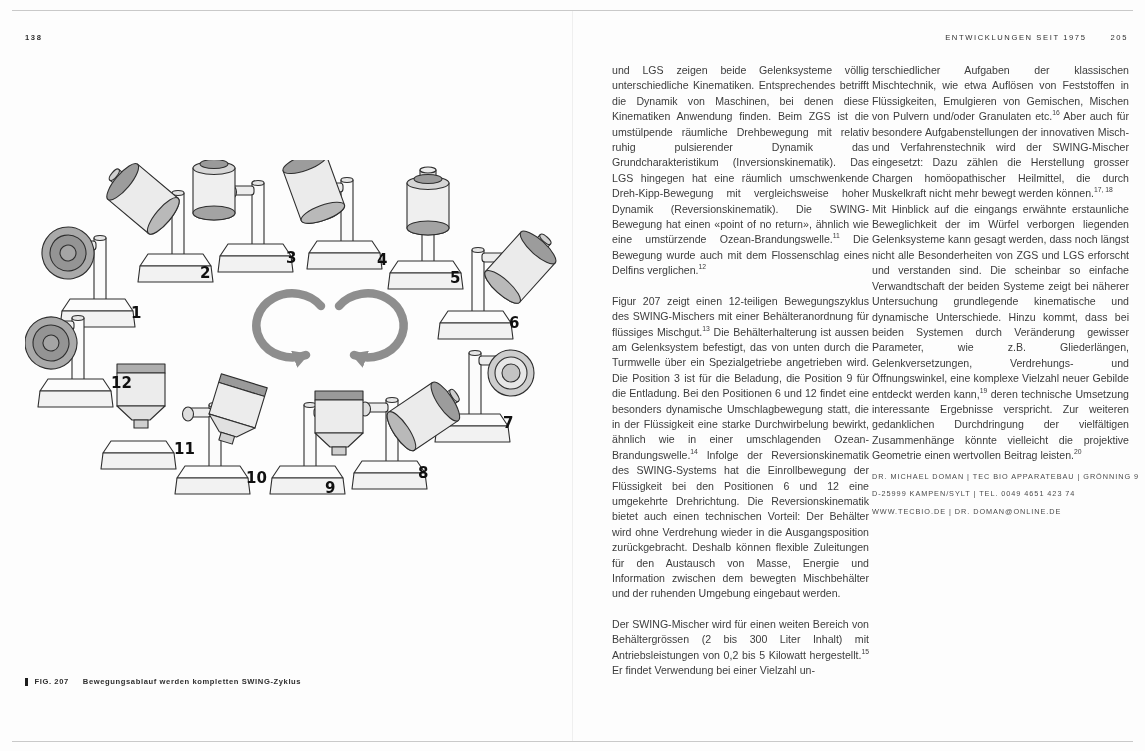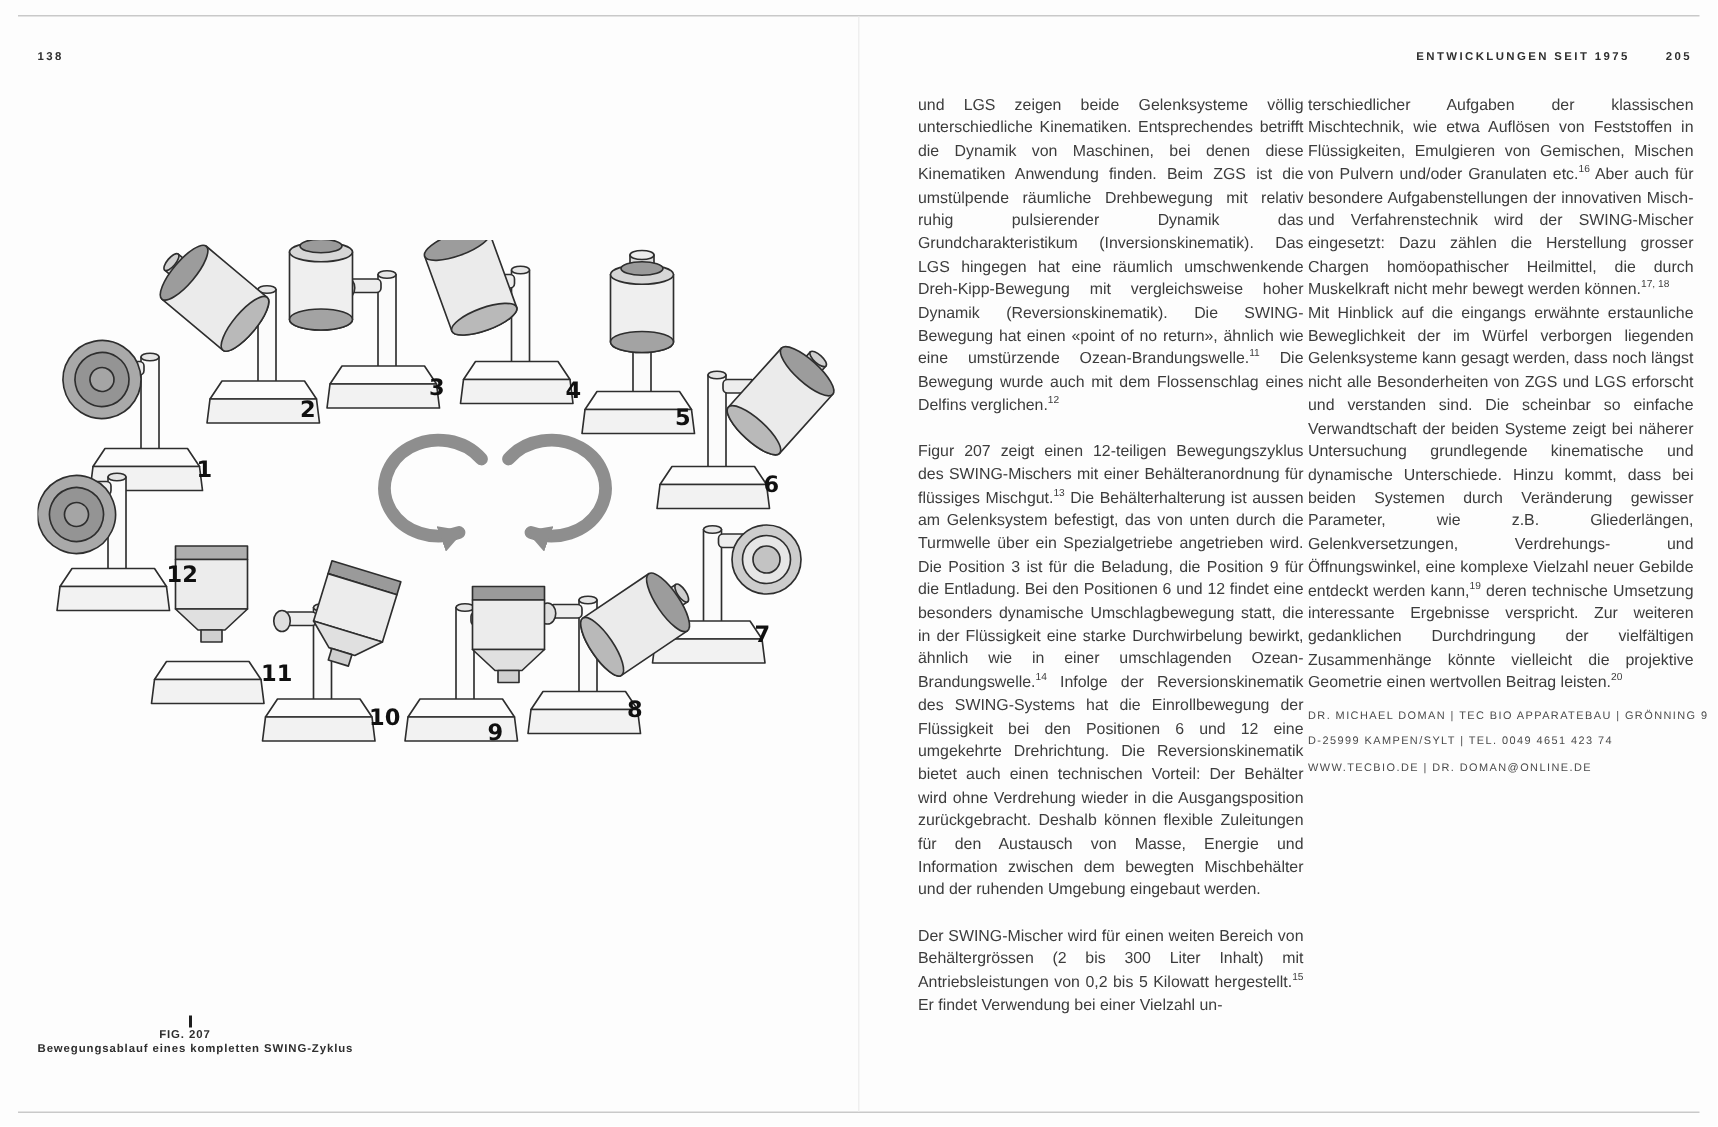--- a/index.html
+++ b/index.html
@@ -4,35 +4,35 @@
 <style>
   html,body{margin:0;padding:0;background:#ffffff;}
   .spread{position:relative;width:1145px;height:751px;background:#fdfdfd;
           font-family:"Liberation Sans",sans-serif;overflow:hidden;}
   .rule{position:absolute;left:12px;right:12px;height:1px;background:#c9c9c9;}
   .rule.top{top:10px;} .rule.bottom{top:741px;}
   .gutter{position:absolute;left:572px;top:11px;width:1px;height:730px;background:#efefef;}
 
   .pagenum-left{position:absolute;left:25px;top:33px;font-size:7.6px;font-weight:bold;
                 letter-spacing:1.6px;color:#2f2f2f;}
-  .runhead{position:absolute;right:17px;top:33px;font-size:7.6px;font-weight:bold;
+  .runhead{position:absolute;right:17px;top:33px;font-size:7.6px;font-weight:normal;
            letter-spacing:1.6px;color:#2f2f2f;display:flex;gap:24px;align-items:center;}
 
   .col{position:absolute;top:63px;width:257px;font-size:10.6px;line-height:15.4px;
        color:#3c3c3c;text-align:justify;}
   .col1{left:612px;} .col2{left:872px;}
   .col p{margin:0 0 15px 0;}
   .col p.nogap{margin-bottom:0;}
   sup.fn{font-size:6.8px;line-height:0;vertical-align:super;letter-spacing:0;}
 
   .contact{position:absolute;left:872px;top:468px;width:280px;font-size:7.3px;
            letter-spacing:0.95px;line-height:17.4px;color:#4a4a4a;}
 
   .caption{position:absolute;left:25px;top:677px;font-size:7.6px;font-weight:bold;
-           letter-spacing:0.6px;color:#2e2e2e;display:flex;align-items:center;flex-direction:column;}
+           letter-spacing:0.6px;color:#2e2e2e;display:flex;align-items:center;}
   .cbar{display:inline-block;width:2.5px;height:8px;background:#1e1e1e;margin-right:7px;}
   .cfig{margin-right:14px;}
 
   .figwrap{position:absolute;left:25px;top:160px;width:545px;height:370px;}
   .figwrap svg{display:block;}
 </style>
 </head>
 <body>
 
 <div class="spread">
@@ -254,15 +254,15 @@
 
   <div class="contact">
     <div>DR. MICHAEL DOMAN  |  TEC BIO APPARATEBAU  |  GRÖNNING 9</div>
     <div>D-25999 KAMPEN/SYLT  |  TEL. 0049 4651 423 74</div>
     <div>WWW.TECBIO.DE  |  DR. DOMAN@ONLINE.DE</div>
   </div>
 
   <div class="caption">
     <span class="cbar"></span>
     <span class="cfig">FIG. 207</span>
-    <span class="ctext">Bewegungsablauf eines kompletten SWING-Zyklus</span>
+    <span class="ctext">Bewegungsablauf werden kompletten SWING-Zyklus</span>
   </div>
 </div>
 
 </body></html>

